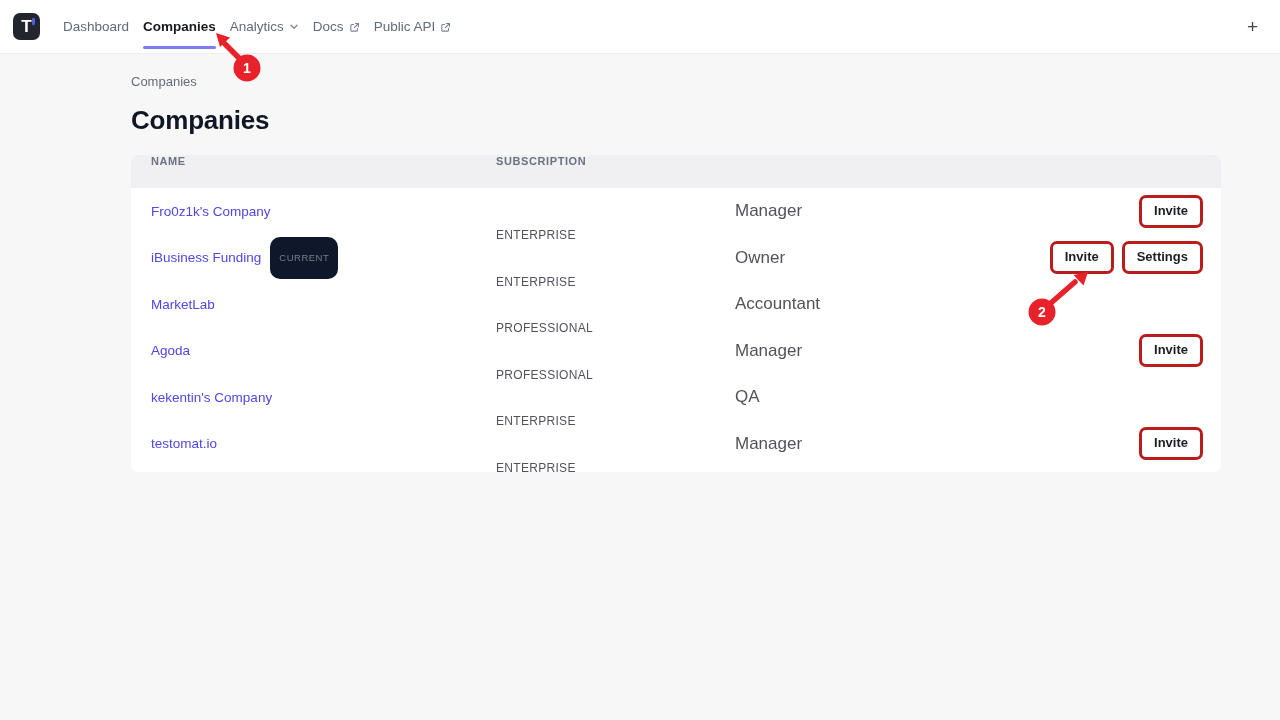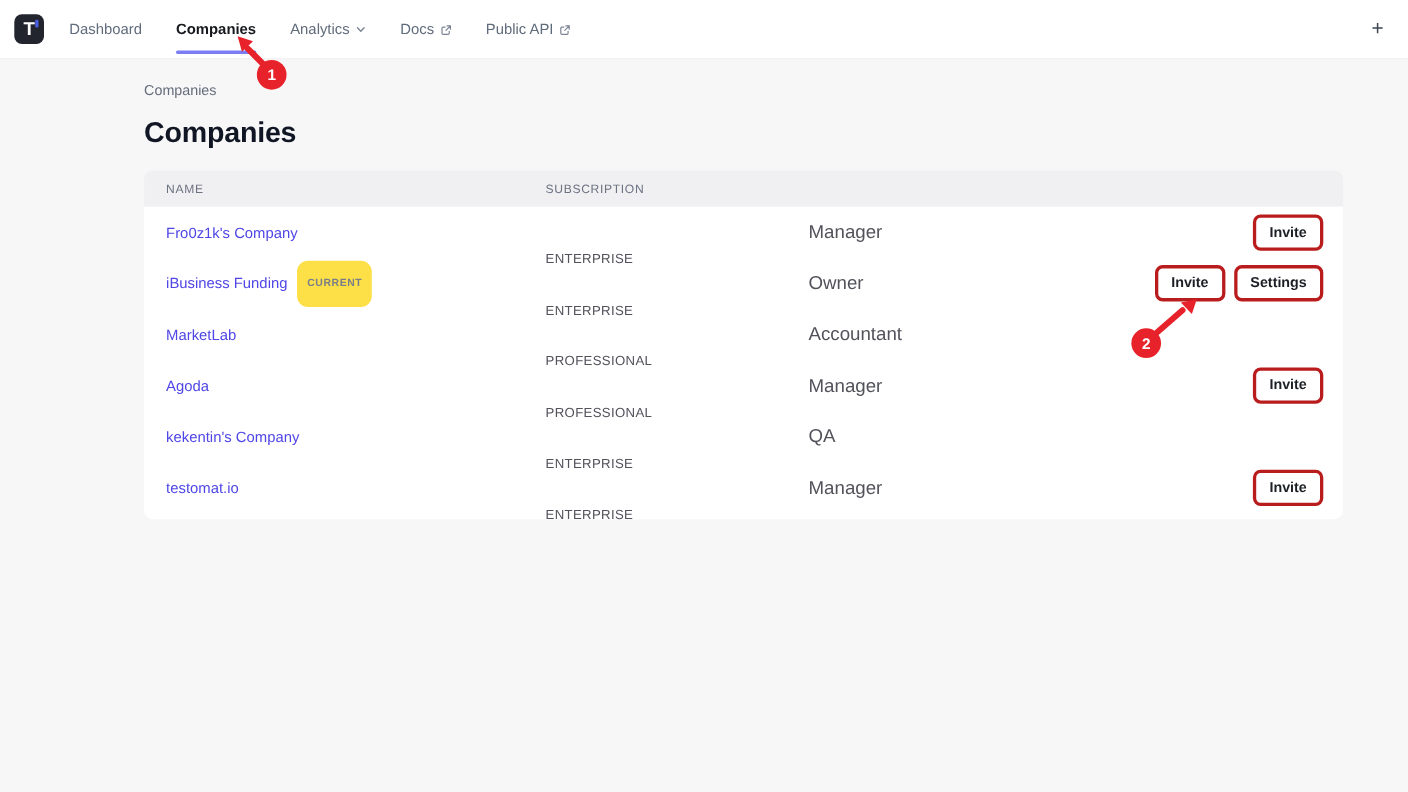--- a/index.html
+++ b/index.html
@@ -18,47 +18,47 @@
   body{margin:0;font-family:"Liberation Sans",sans-serif;background:var(--pagebg);}
   .app{position:relative;width:1280px;height:720px;background:var(--pagebg);overflow:hidden;}
 
   
   .navbar{position:absolute;top:0;left:0;right:0;height:54px;background:#fff;
           border-bottom:1px solid #ededf0;display:flex;align-items:center;padding:0 16px;}
   .logo{width:27px;height:27px;background:var(--logo-bg);border-radius:7px;position:relative;
         display:flex;align-items:center;justify-content:center;color:#fff;font-weight:700;
         font-size:17px;margin-left:-3px;flex:none;cursor:pointer;}
   .logo-tick{position:absolute;top:5px;right:5px;width:3px;height:7px;background:#4c5de0;border-radius:1px;}
-  .nav-items{display:flex;align-items:flex-end;margin-left:23px;gap:31px;height:100%;}
+  .nav-items{display:flex;align-items:flex-end;margin-left:23px;gap:14px;height:100%;}
   .nav-item{color:var(--navtext);font-size:13.5px;display:flex;align-items:center;gap:5px;
             height:100%;position:relative;cursor:pointer;white-space:nowrap;}
   .nav-item .icn{display:flex;align-items:center;color:#7b8494;margin-top:1px;}
   .nav-item.active{color:var(--navactive);font-weight:600;}
   .nav-item.active::after{content:"";position:absolute;left:0;right:0;bottom:4px;height:3px;
             background:var(--accent);border-radius:2px;opacity:.85;}
   .nav-plus{margin-left:auto;color:#3f4654;font-size:19px;line-height:1;cursor:pointer;
             padding:4px 6px;font-weight:400;}
 
   
   .content{position:absolute;top:54px;left:0;right:0;bottom:0;}
   .breadcrumb{position:absolute;left:131px;top:20px;font-size:13px;color:#646b7a;font-weight:500;cursor:pointer;}
   .page-title{position:absolute;left:131px;top:51px;font-size:26px;font-weight:700;color:#101623;margin:0;letter-spacing:-.2px;}
 
   
   .card{position:absolute;left:131px;top:101px;width:1090px;border-radius:8px;}
-  .thead{display:flex;align-items:center;background:var(--headerbg);height:33px;
-         border-radius:8px 8px 0 0;font-size:11px;font-weight:400;letter-spacing:.6px;color:var(--muted);}
+  .thead{display:flex;background:var(--headerbg);height:33px;
+         border-radius:8px 8px 0 0;font-size:11px;font-weight:700;letter-spacing:.6px;color:var(--muted);}
   .tbody{background:#fff;border-radius:0 0 8px 8px;padding-bottom:5px;}
   .col-name{width:365px;padding-left:20px;}
   .col-sub{width:239px;}
   .col-role{flex:1;}
   .row{display:flex;align-items:center;height:46.5px;}
   .cell-name{width:365px;padding-left:20px;display:flex;align-items:center;gap:9px;text-align:center;}
   .company-link{color:var(--link);font-size:13.5px;text-decoration:none;cursor:pointer;}
-  .current-badge{background:#fde047;color:#797e89;font-size:9.5px;font-weight:700;
+  .current-badge{background:#0f172a;color:#797e89;font-size:9.5px;font-weight:400;
                  letter-spacing:.5px;padding:16px 9px;border-radius:10px;line-height:1;}
   .cell-sub{width:239px;font-size:12px;color:var(--celltext);letter-spacing:.3px;margin-top:48px;}
   .cell-role{flex:1;font-size:17px;color:var(--celltext);}
   .cell-actions{display:flex;gap:8px;padding-right:18px;}
   .btn{background:#fff;border:3px solid #b91c1c;border-radius:7px;padding:6px 12px;
        font-size:13px;font-weight:600;color:#1b1e24;font-family:inherit;cursor:pointer;line-height:1.15;}
 
   
   .annot-layer{position:absolute;inset:0;pointer-events:none;}
 </style>

